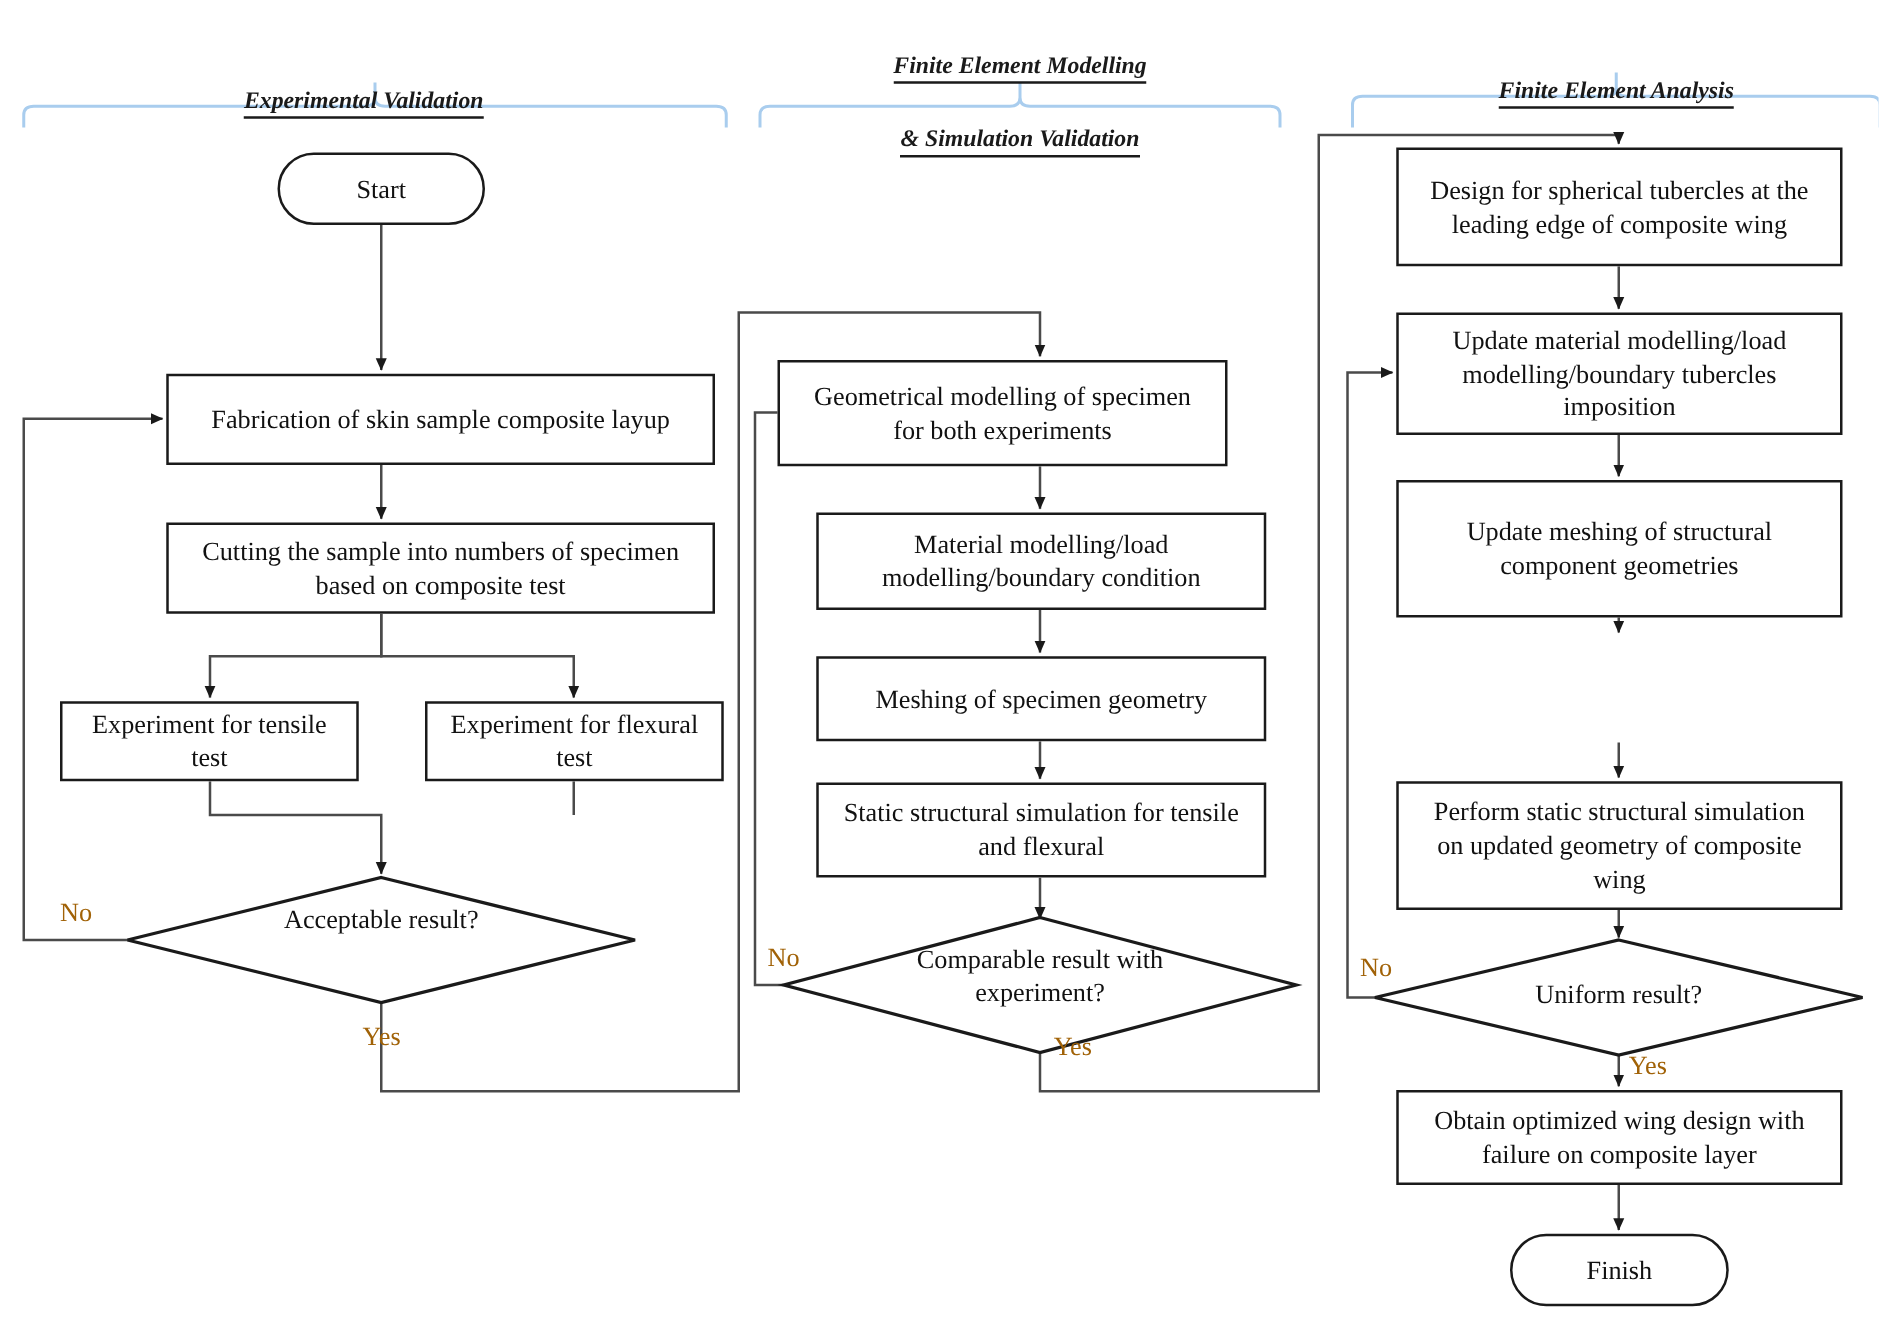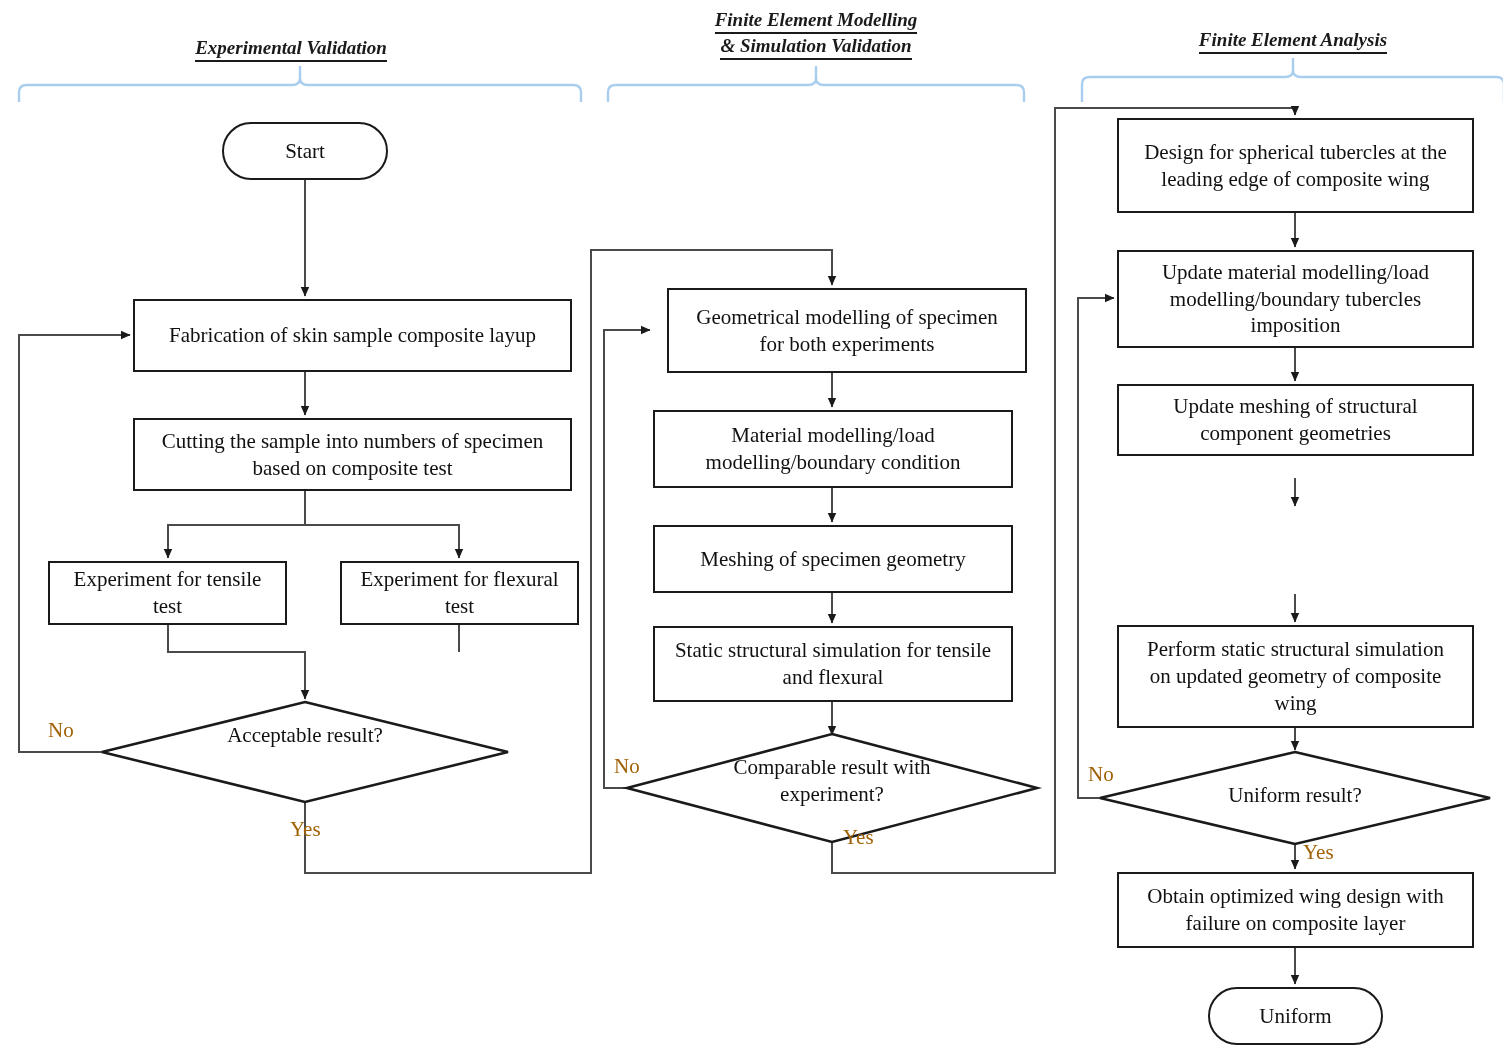--- a/index.html
+++ b/index.html
@@ -1,21 +1,21 @@
 <!DOCTYPE html>
 <html><head>
 <meta charset="utf-8">
 <style>
   html,body{margin:0;padding:0;background:#fff;}
   #stage{position:relative;width:1503px;height:1063px;background:#fff;
          font-family:"Liberation Serif","DejaVu Serif",serif;overflow:hidden;}
   svg.layer{position:absolute;left:0;top:0;width:1503px;height:1063px;}
   .grp-title{position:absolute;text-align:center;font-style:italic;font-weight:bold;
              font-size:19px;color:#1a1a1a;line-height:1.25;}
-  .grp-title span{border-bottom:2px solid #1a1a1a;display:inline-block;}
+  .grp-title span{border-bottom:2px solid #1a1a1a;display:inline-block;margin-top:33px;}
   .node{position:absolute;display:flex;align-items:center;justify-content:center;
         text-align:center;box-sizing:border-box;color:#111;font-size:21px;
         line-height:1.28;background:#fff;}
   .proc{border:2.5px solid #1a1a1a;padding:2px 15px;}
   .term{border:2.5px solid #1a1a1a;border-radius:999px;}
   .diamond-label{position:absolute;display:flex;justify-content:center;
         text-align:center;color:#111;font-size:21px;line-height:1.28;pointer-events:none;}
   .edge-label{position:absolute;font-size:21px;color:#a16207;}
 </style>
 </head>
@@ -96,21 +96,21 @@
   <div class="node proc" style="left:48px;top:561px;width:239px;height:64px;">
     <span>Experiment for tensile test</span>
   </div>
   <div class="node proc" style="left:340px;top:561px;width:239px;height:64px;">
     <span>Experiment for flexural test</span>
   </div>
   <div class="diamond-label" style="left:185px;top:722px;width:240px;height:60px;">
     <span>Acceptable result?</span>
   </div>
 
-  <div class="node proc" style="left:667px;top:288px;width:360px;height:85px;">
+  <div class="node proc" style="left:622px;top:288px;width:360px;height:85px;">
     <span>Geometrical modelling of specimen for both experiments</span>
   </div>
   <div class="node proc" style="left:653px;top:410px;width:360px;height:78px;">
     <span>Material modelling/load modelling/boundary condition</span>
   </div>
   <div class="node proc" style="left:653px;top:525px;width:360px;height:68px;">
     <span>Meshing of specimen geometry</span>
   </div>
   <div class="node proc" style="left:653px;top:626px;width:360px;height:76px;">
     <span>Static structural simulation for tensile and flexural</span>
@@ -118,34 +118,34 @@
   <div class="diamond-label" style="left:712px;top:754px;width:240px;height:68px;">
     <span>Comparable result with experiment?</span>
   </div>
 
   <div class="node proc" style="left:1117px;top:118px;width:357px;height:95px;">
     <span>Design for spherical  tubercles at the leading edge of composite wing</span>
   </div>
   <div class="node proc" style="left:1117px;top:250px;width:357px;height:98px;">
     <span>Update material modelling/load modelling/boundary tubercles imposition</span>
   </div>
-  <div class="node proc" style="left:1117px;top:384px;width:357px;height:72px;">
+  <div class="node proc" style="left:1117px;top:384px;width:357px;height:110px;">
     <span>Update meshing of structural component geometries</span>
   </div>
   <div class="node proc" style="left:1117px;top:625px;width:357px;height:103px;">
     <span>Perform static structural simulation on updated geometry of composite wing</span>
   </div>
   <div class="diamond-label" style="left:1175px;top:782px;width:240px;height:32px;">
     <span>Uniform result?</span>
   </div>
   <div class="node proc" style="left:1117px;top:872px;width:357px;height:76px;">
     <span>Obtain optimized wing design with failure on composite layer</span>
   </div>
   <div class="node term" style="left:1208px;top:987px;width:175px;height:58px;">
-    <span>Uniform</span>
+    <span>Finish</span>
   </div>
 
   <div class="edge-label" style="left:48px;top:718px;">No</div>
   <div class="edge-label" style="left:290px;top:817px;">Yes</div>
   <div class="edge-label" style="left:614px;top:754px;">No</div>
   <div class="edge-label" style="left:843px;top:825px;">Yes</div>
   <div class="edge-label" style="left:1088px;top:762px;">No</div>
   <div class="edge-label" style="left:1303px;top:840px;">Yes</div>
 
 </div>

